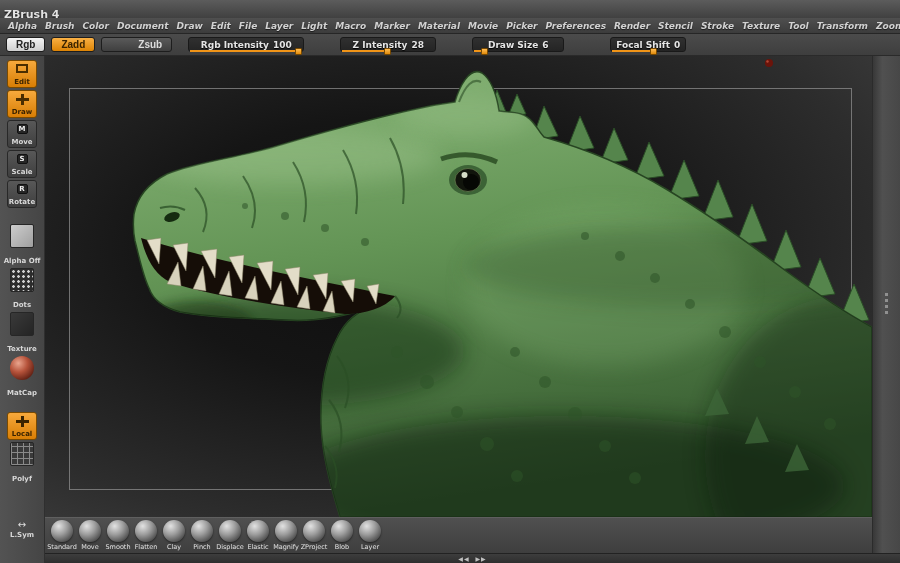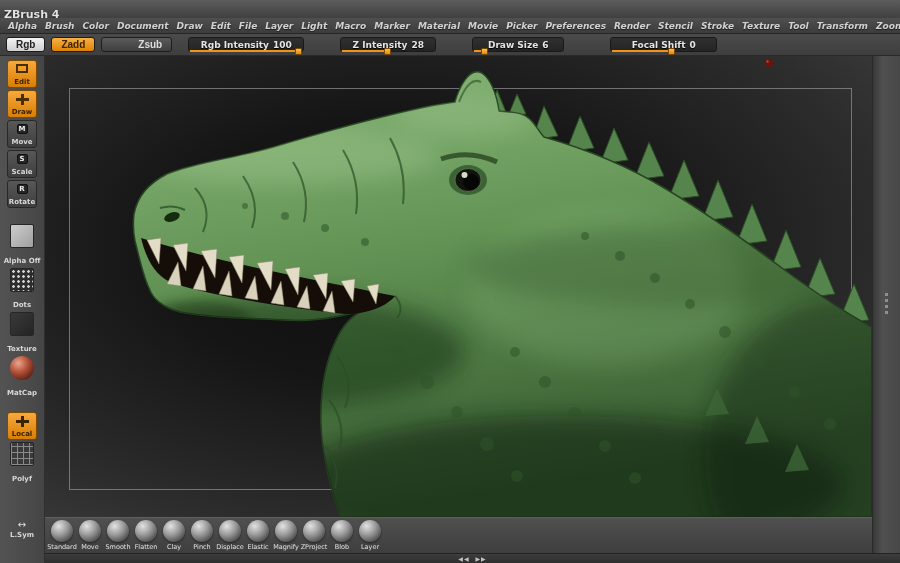--- a/index.html
+++ b/index.html
@@ -163,21 +163,21 @@
       <span>28</span>
       <span class="sl-fill" style="width:50%"></span>
       <span class="sl-knob" style="left:calc(50% - 4px)"></span>
     </div>
     <div class="slider" style="width:92px;margin-left:8px">
       <span>Draw Size</span>
       <span>6</span>
       <span class="sl-fill" style="width:13%"></span>
       <span class="sl-knob" style="left:calc(13% - 4px)"></span>
     </div>
-    <div class="slider" style="width:107px;margin-left:18px">
+    <div class="slider" style="width:76px;margin-left:18px">
       <span>Focal Shift</span>
       <span>0</span>
       <span class="sl-fill" style="width:58%"></span>
       <span class="sl-knob" style="left:calc(58% - 4px)"></span>
     </div>
   </div>
 
   <div class="main">
 
     <div class="sidebar">

